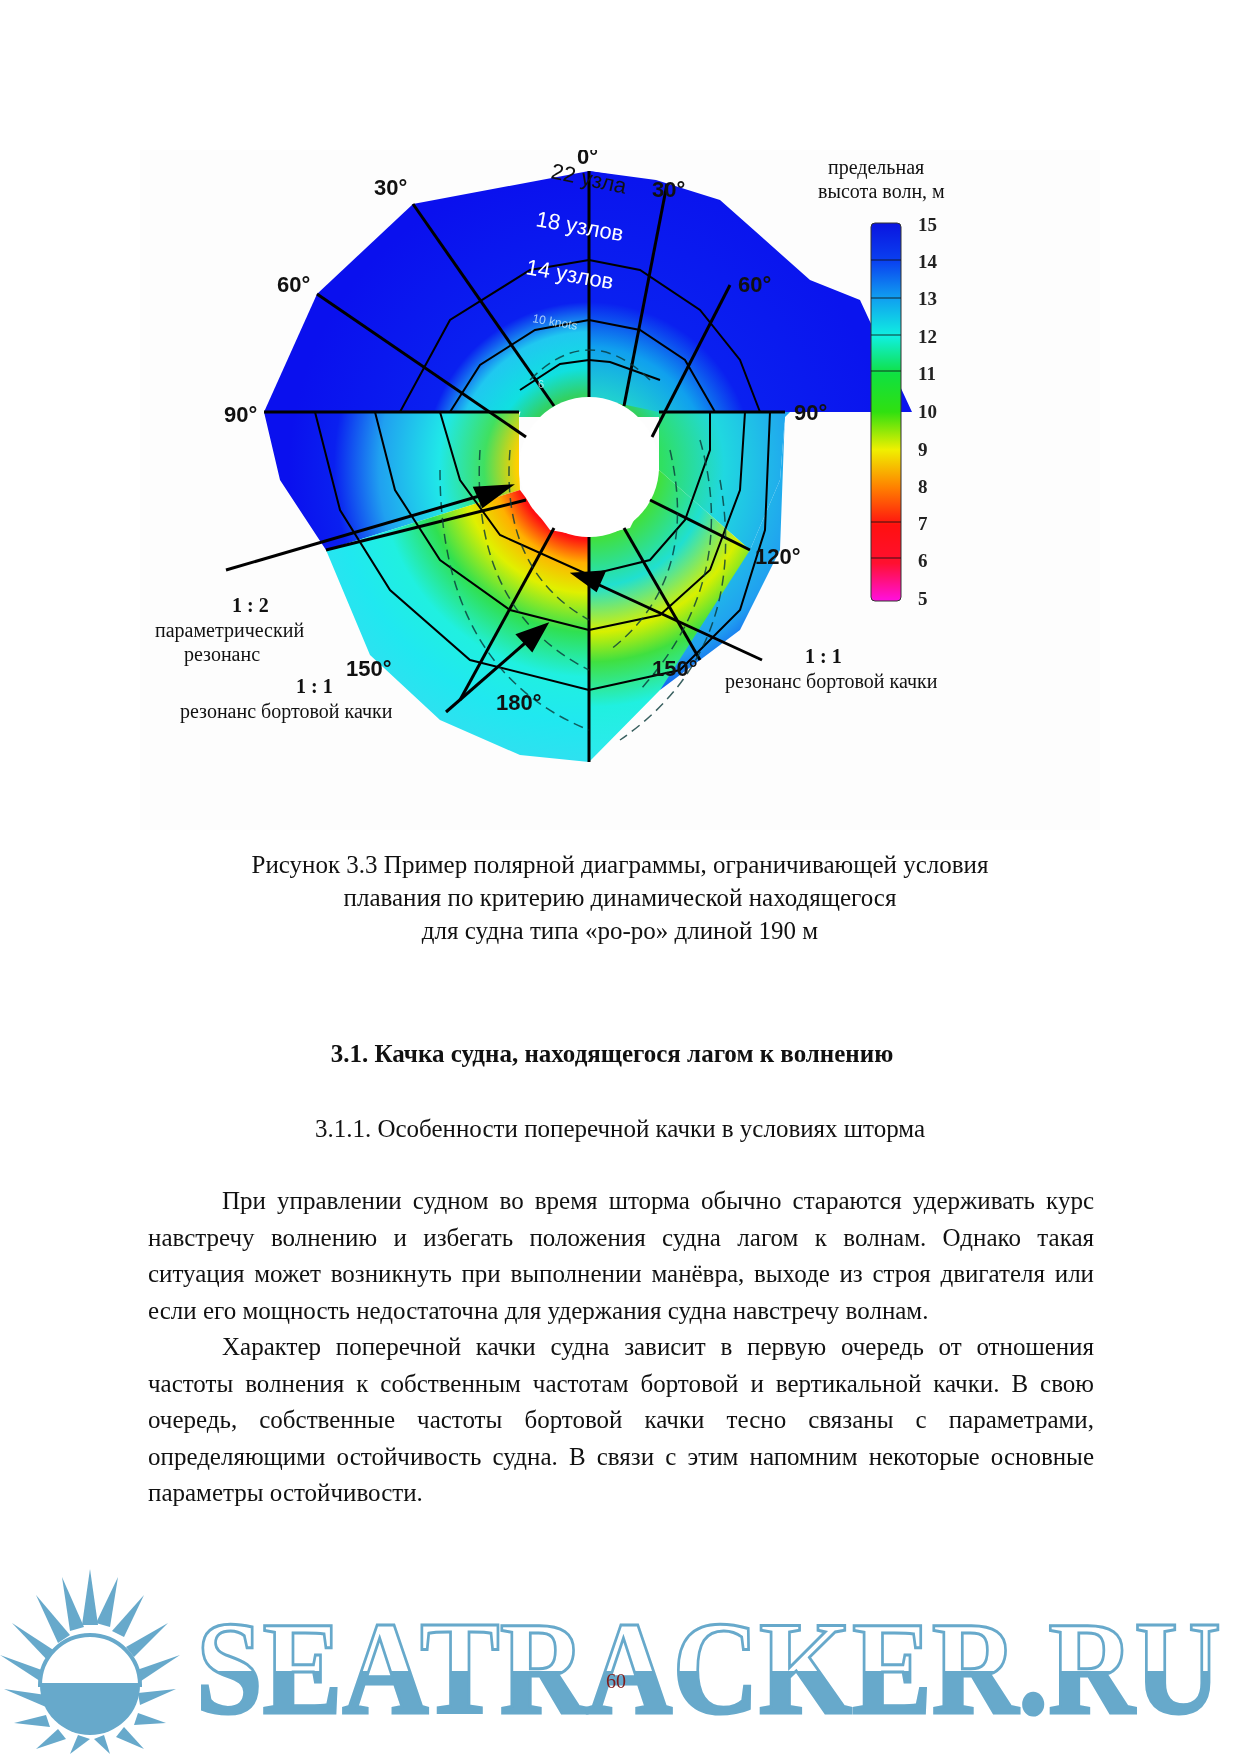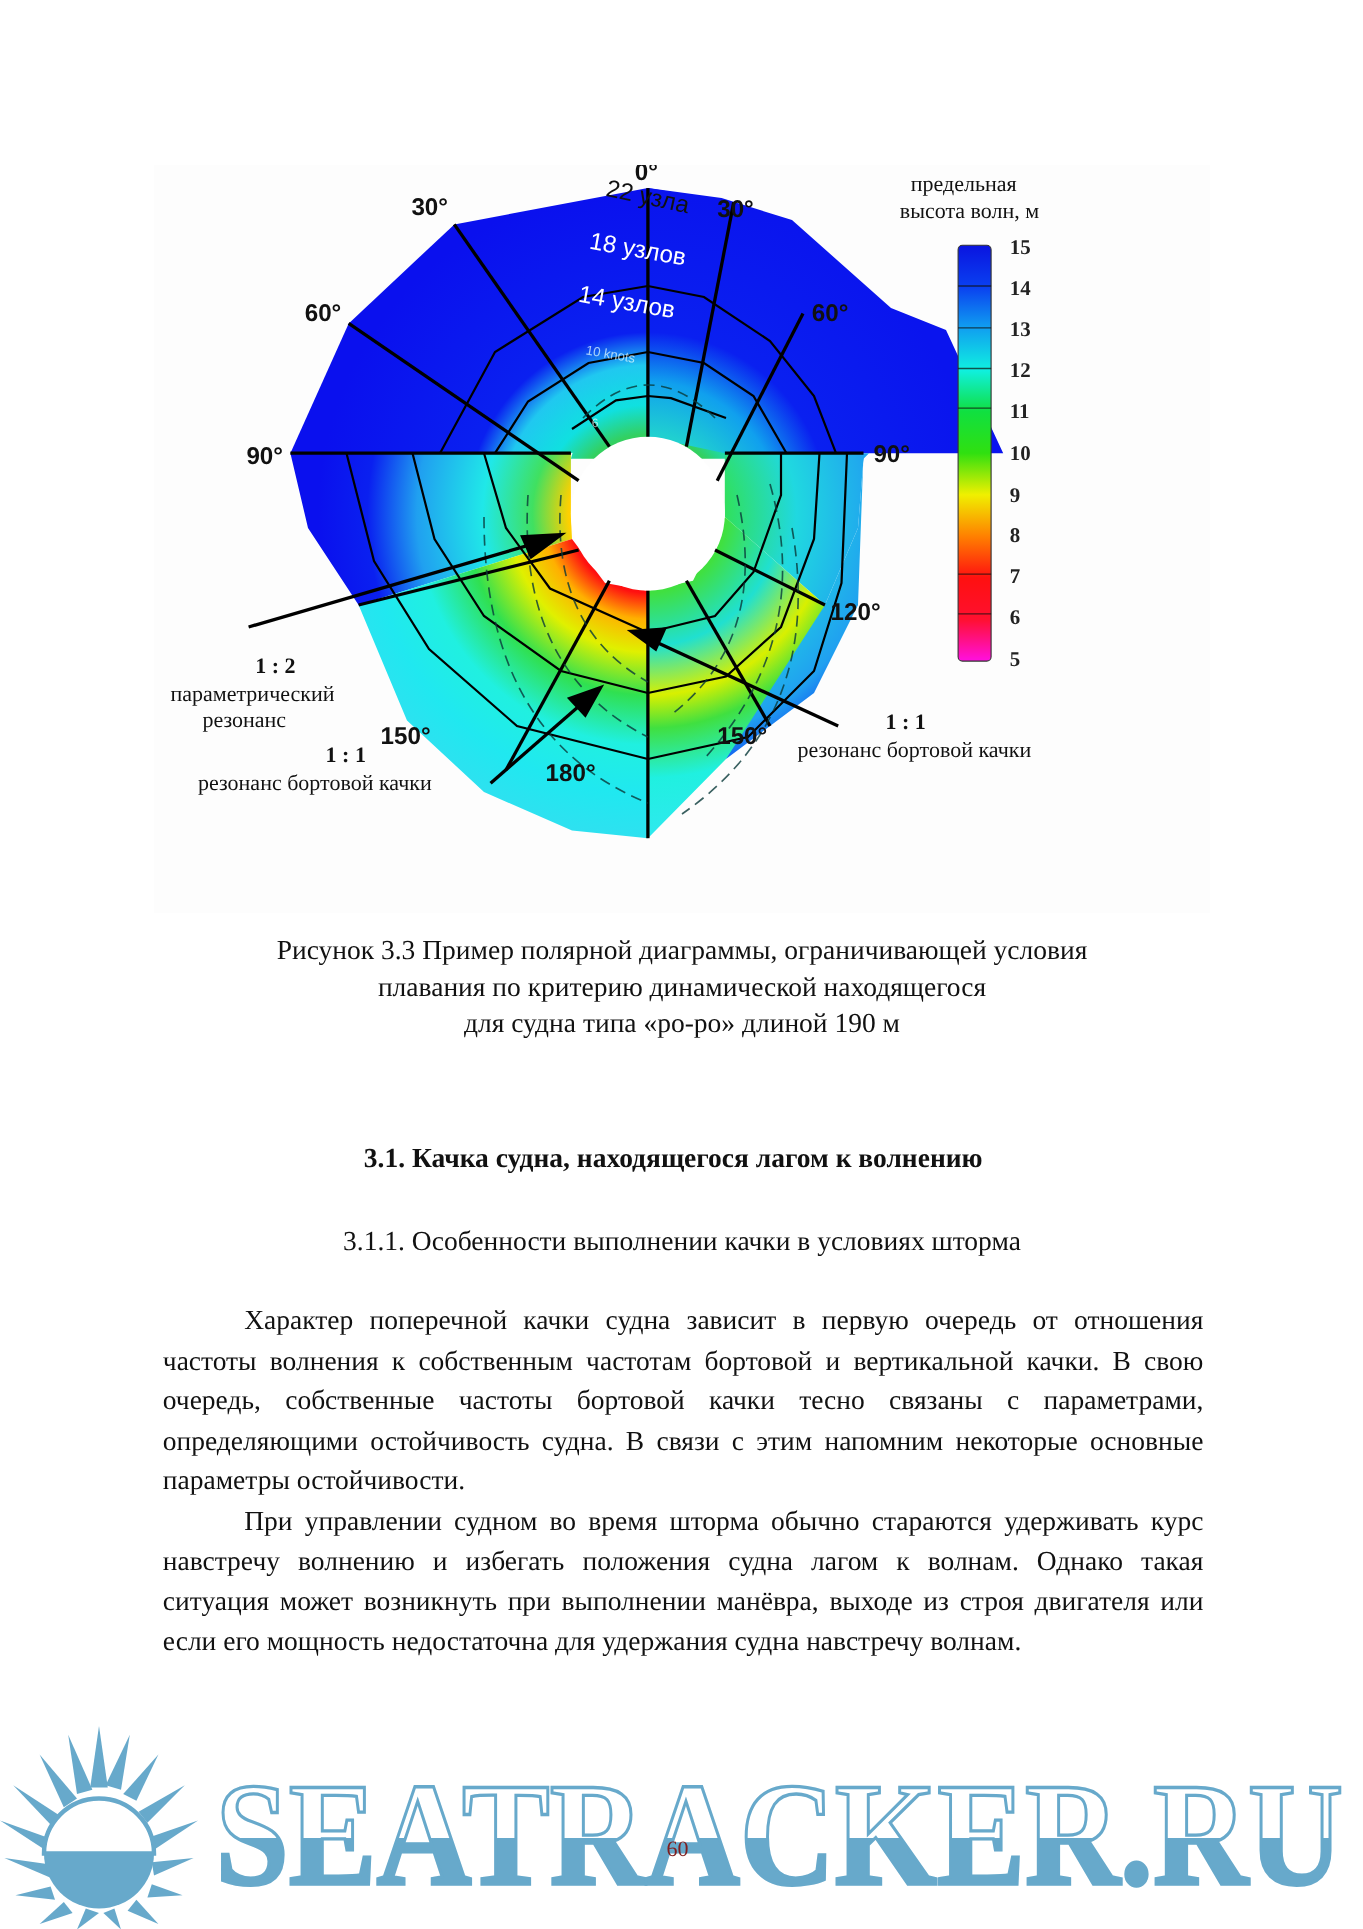--- a/index.html
+++ b/index.html
@@ -221,25 +221,25 @@
 </svg>
 </div>
 
 <div class="caption">
   <div>Рисунок 3.3 Пример полярной диаграммы, ограничивающей условия</div>
   <div>плавания по критерию динамической находящегося</div>
   <div>для судна типа «ро-ро» длиной 190 м</div>
 </div>
 
 <div class="h-section">3.1. Качка судна, находящегося лагом к волнению</div>
-<div class="h-sub">3.1.1. Особенности выполнении качки в условиях шторма</div>
+<div class="h-sub">3.1.1. Особенности поперечной качки в условиях шторма</div>
 
 <div class="body-text">
+  <p>При управлении судном во время шторма обычно стараются удерживать курс навстречу волнению и избегать положения судна лагом к волнам. Однако такая ситуация может возникнуть при выполнении манёвра, выходе из строя двигателя или если его мощность недостаточна для удержания судна навстречу волнам.</p>
   <p>Характер поперечной качки судна зависит в первую очередь от отношения частоты волнения к собственным частотам бортовой и вертикальной качки. В свою очередь, собственные частоты бортовой качки тесно связаны с параметрами, определяющими остойчивость судна. В связи с этим напомним некоторые основные параметры остойчивости.</p>
-  <p>При управлении судном во время шторма обычно стараются удерживать курс навстречу волнению и избегать положения судна лагом к волнам. Однако такая ситуация может возникнуть при выполнении манёвра, выходе из строя двигателя или если его мощность недостаточна для удержания судна навстречу волнам.</p>
 </div>
 
 <div class="footer">
   <svg width="1239" height="189" viewBox="0 0 1239 189">
     <g fill="#67a9cb">
       <polygon points="90,4 98,60 82,60"></polygon>
       <polygon points="62,12 84,62 70,66"></polygon>
       <polygon points="118,12 110,62 96,58"></polygon>
       <polygon points="36,30 70,70 58,78"></polygon>
       <polygon points="144,30 124,72 112,66"></polygon>

